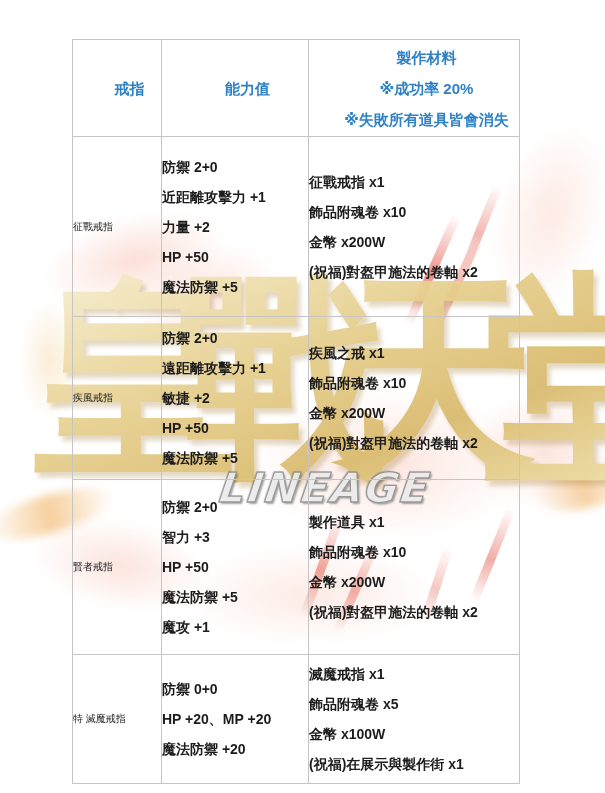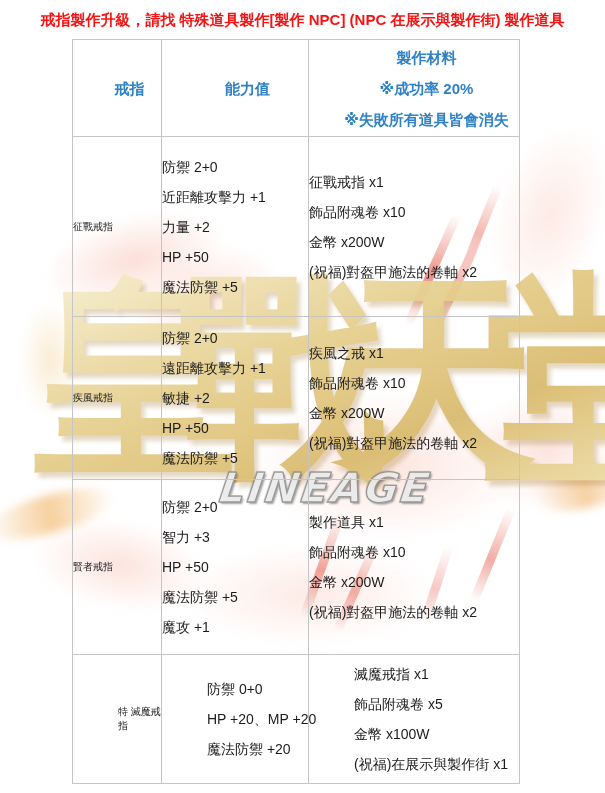--- a/index.html
+++ b/index.html
@@ -59,28 +59,28 @@
     position:absolute;left:72px;top:39px;border-collapse:collapse;
     table-layout:fixed;width:448px;background:transparent;
   }
   table.craft td{border:1px solid #c5c5c5;vertical-align:middle;background:transparent;padding:0;}
   .col-ring{width:89px;}
   .col-ability{width:147px;}
   .col-materials{width:211px;}
   tr.hdr td{height:96px;text-align:center;color:#2e81c6;font-weight:bold;font-size:15px;padding-left:25px;}
   .hdr-line{line-height:31px;}
   td.ring-cell{font-size:10px;color:#1c1c1c;padding-left:5px;}
-  td.lines-cell{font-size:14px;font-weight:normal;color:#1c1c1c;}
+  td.lines-cell{font-size:14px;font-weight:bold;color:#1c1c1c;}
   td.ability-cell{padding-left:7px;}
   td.materials-cell{padding-left:8px;}
   .cell-line{line-height:30px;height:30px;white-space:nowrap;}
   tr.r1 td{height:179px;}
   tr.r2 td{height:162px;}
   tr.r3 td{height:174px;}
-  tr.r4 td{height:128px;padding-left:45px;}
+  tr.r4 td{height:128px;}
 </style>
 </head>
 <body>
 
 <div class="wm-layer">
   <div class="wm-splash sp1"></div>
   <div class="wm-splash sp2"></div>
   <div class="wm-splash sp3"></div>
   <div class="wm-splash sp4"></div>
   <div class="wm-splash sp5"></div>
@@ -95,21 +95,20 @@
   <div class="wm-streak st7"></div>
   <div class="wm-swoosh sw1"></div>
   <div class="wm-swoosh sw2"></div>
   <div class="wm-swoosh sw3"></div>
   <div class="wm-gold">皇戰天堂</div>
   <div class="wm-lineage">LINEAGE</div>
 </div>
 
 <div class="content">
 
-  <div class="doc-title">戒指製作升級，請找 特殊道具製作[製作 NPC] (NPC 在展示與製作街)  製作道具</div>
 
   <table class="craft">
     <colgroup>
       <col class="col-ring">
         <col class="col-ability">
         <col class="col-materials">
     </colgroup>
 
     <tbody>
         <tr class="hdr">

